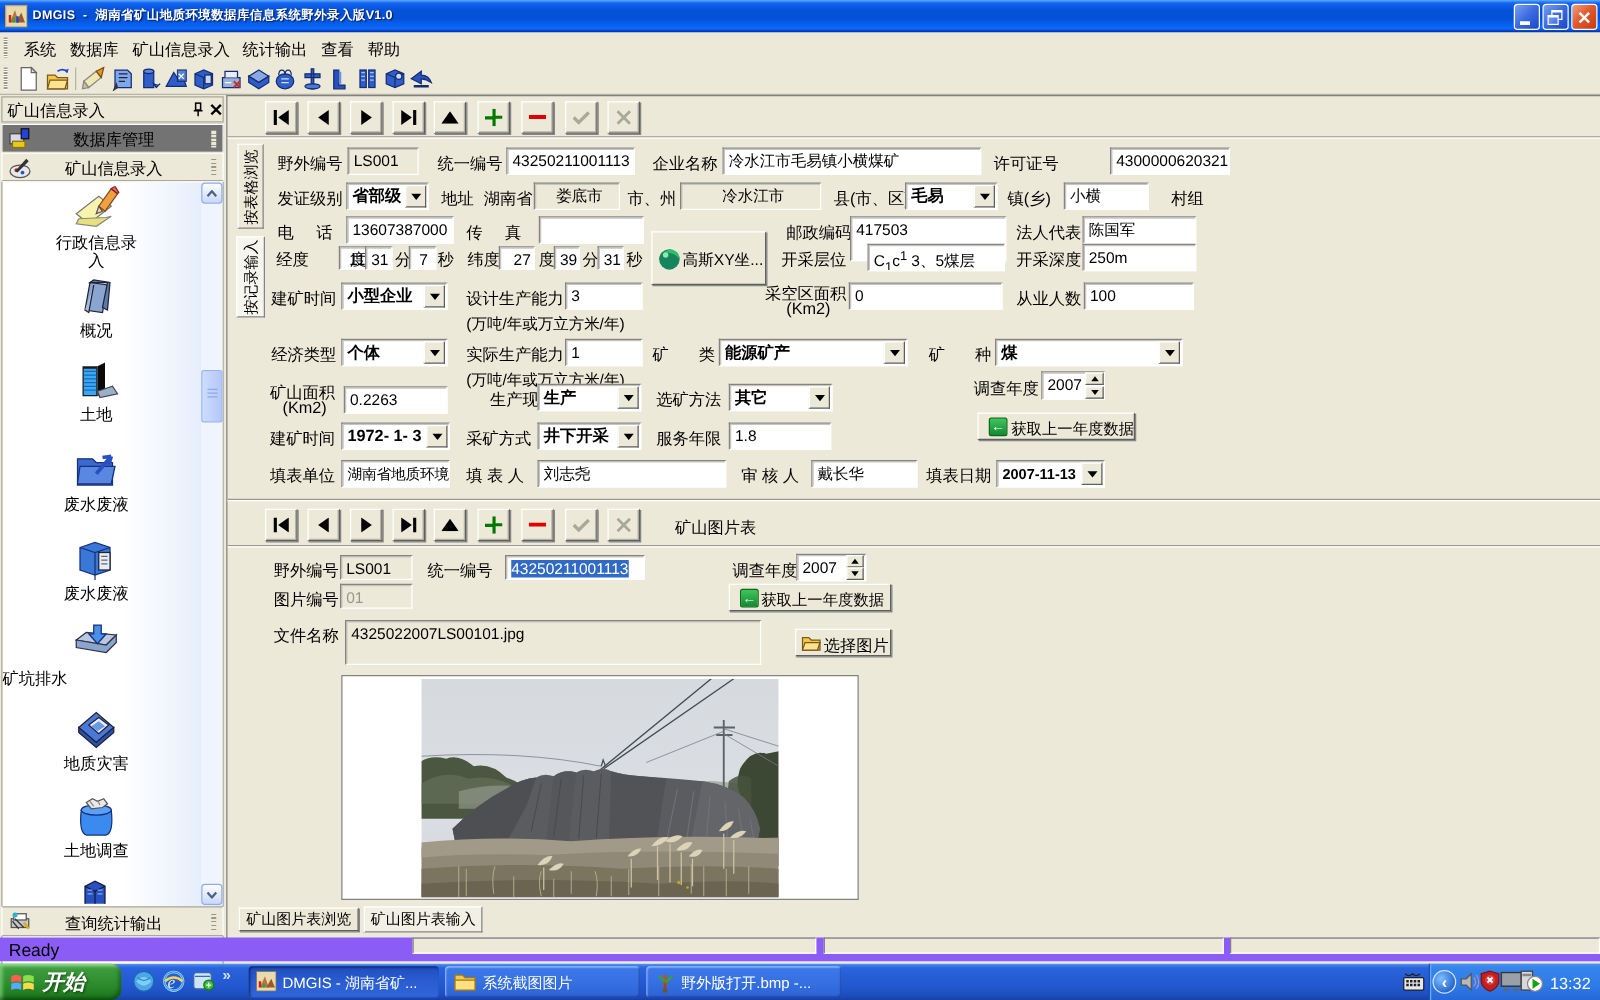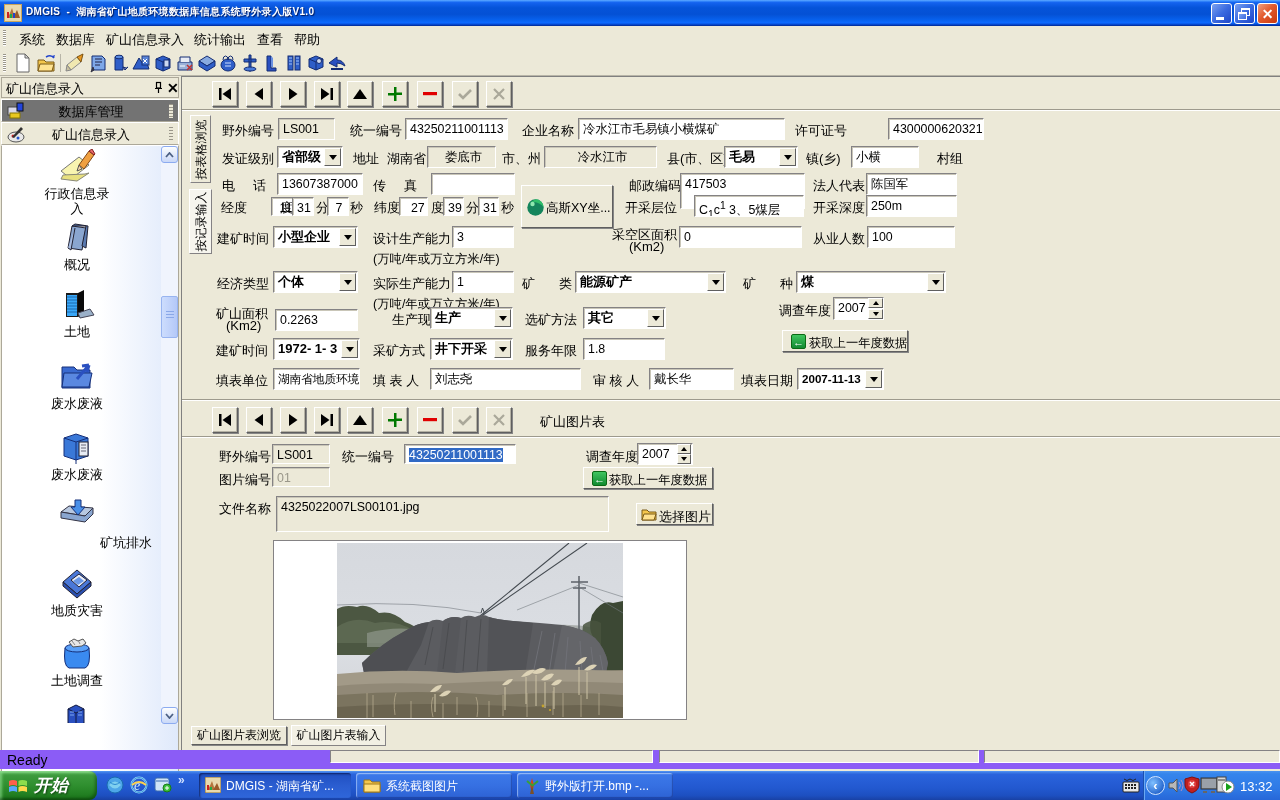--- a/index.html
+++ b/index.html
@@ -206,21 +206,21 @@
         </svg>
       </div>
       <div class="abs" style="left:0;top:320px;width:150px;text-align:center;">废水废液</div>
       <div class="abs" style="left:53px;top:352px;width:44px;height:34px;display:flex;justify-content:center;">
         <svg width="38" height="30" viewBox="0 0 38 30">
           <path d="M3 14 l8 -6 24 2 -8 8Z" fill="#b8c8e0" stroke="#334"></path>
           <path d="M3 14 l24 4 8 -8 v6 l-8 8 -24 -4Z" fill="#8aa6d0" stroke="#334"></path>
           <path d="M17 2 h6 v7 h4 l-7 8 -7 -8 h4Z" fill="#4a90e8" stroke="#16307a"></path>
         </svg>
       </div>
-      <div class="abs" style="left:0;top:388px;width:150px;text-align:right;">矿坑排水</div>
+      <div class="abs" style="left:0;top:388px;width:150px;text-align:left;">矿坑排水</div>
       <div class="abs" style="left:53px;top:420px;width:44px;height:34px;display:flex;justify-content:center;">
         <svg width="36" height="34" viewBox="0 0 36 34">
           <path d="M4 16 L18 4 l14 12 -14 12Z" fill="#4a78d8" stroke="#223"></path>
           <path d="M4 16 l14 12 14 -12 v4 l-14 12 -14 -12Z" fill="#2a50b0" stroke="#223"></path>
           <path d="M12 14 l8 -6 8 6 -8 7Z" fill="#e8ecf8" stroke="#223"></path>
           <path d="M14 15 l6 -4 5 4 -6 4Z" fill="#6a98e8"></path>
         </svg>
       </div>
       <div class="abs" style="left:0;top:456px;width:150px;text-align:center;">地质灾害</div>
       <div class="abs" style="left:53px;top:490px;width:44px;height:34px;display:flex;justify-content:center;">
@@ -248,20 +248,31 @@
       <div class="abs" style="left:0;top:150px;width:17px;height:42px;background:linear-gradient(90deg,#cdddfd,#b4c8f8);border:1px solid #98b4f0;border-radius:2px;">
         <div style="position:absolute;left:4px;top:14px;width:8px;height:1px;background:#8aa8e8;box-shadow:0 3px 0 #8aa8e8,0 6px 0 #8aa8e8;"></div>
       </div>
       <div class="abs" style="left:0;top:561px;width:17px;height:17px;border-radius:3px;background:linear-gradient(180deg,#fdfefe,#c9d8f8);border:1px solid #8cabf0;display:flex;align-items:center;justify-content:center;">
         <svg width="9" height="6" viewBox="0 0 9 6">
           <path d="M1 1 L4.5 5 L8 1" stroke="#4d6185" stroke-width="1.8" fill="none"></path>
         </svg>
       </div>
     </div>
 
+  <div class="abs" style="left:1px;top:649px;width:178px;height:24px;background:#ECE9D8;border:1px solid #fff;border-bottom:1px solid #aca899;border-top:1px solid #aca899;">
+    <svg class="abs" style="left:5px;top:2px" width="19" height="19" viewBox="0 0 19 19">
+        <rect x="2" y="7" width="14" height="7" fill="#c8c8c8" stroke="#555"></rect>
+        <rect x="4" y="3" width="10" height="5" fill="#fff" stroke="#555"></rect>
+        <path d="M3 9 L8 15 M5 7 L12 14" stroke="#333" stroke-width="1"></path>
+        <circle cx="5" cy="4" r="2" fill="#2ab3c8"></circle>
+        <path d="M12 10 l4 5" stroke="#d4b018" stroke-width="2"></path>
+      </svg>
+    <div class="abs" style="left:0;top:4px;width:178px;text-align:center;">查询统计输出</div>
+    <div class="abs" style="right:5px;top:5px;width:4px;height:14px;background:repeating-linear-gradient(180deg,#9a968a 0 1px,#ece9d8 1px 3px);"></div>
+  </div>
 </div>
 
 <div class="abs" id="main" style="left:181px;top:76px;width:1099px;height:676px;background:#ECE9D8;border-top:1px solid #808080;border-left:1px solid #808080;">
 
   <div id="nav1"></div>
   <div class="abs" style="left:0;top:32px;width:1099px;height:2px;border-top:1px solid #9d9a8d;border-bottom:1px solid #fff;"></div>
 
   <div class="abs" style="left:8px;top:38px;width:21px;height:68px;background:#ECE9D8;border:1px solid;border-color:#fff #848284 #848284 #fff;"></div>
   <div class="abs" style="left:8px;top:38px;width:21px;height:68px;display:flex;align-items:center;justify-content:center;">
       <div style="transform:rotate(-90deg);white-space:nowrap;font-size:12px;">按表格浏览</div>

